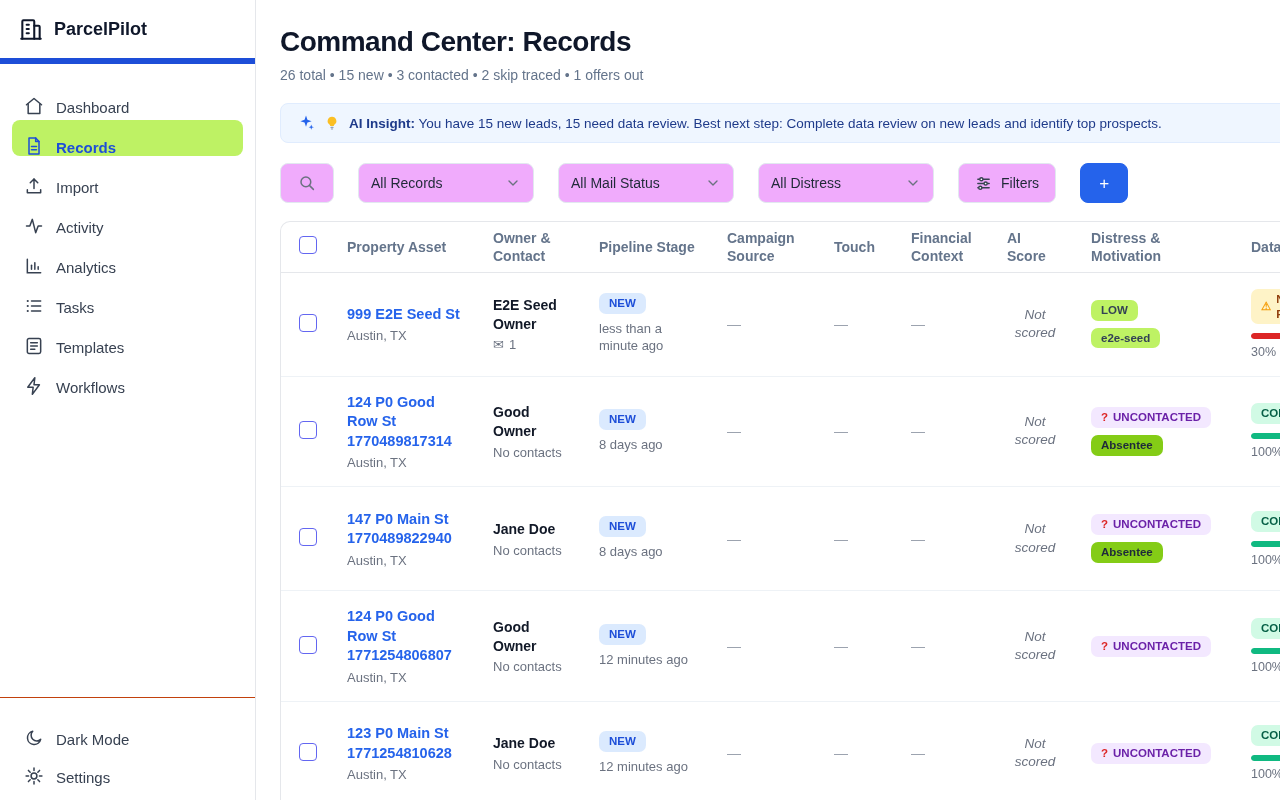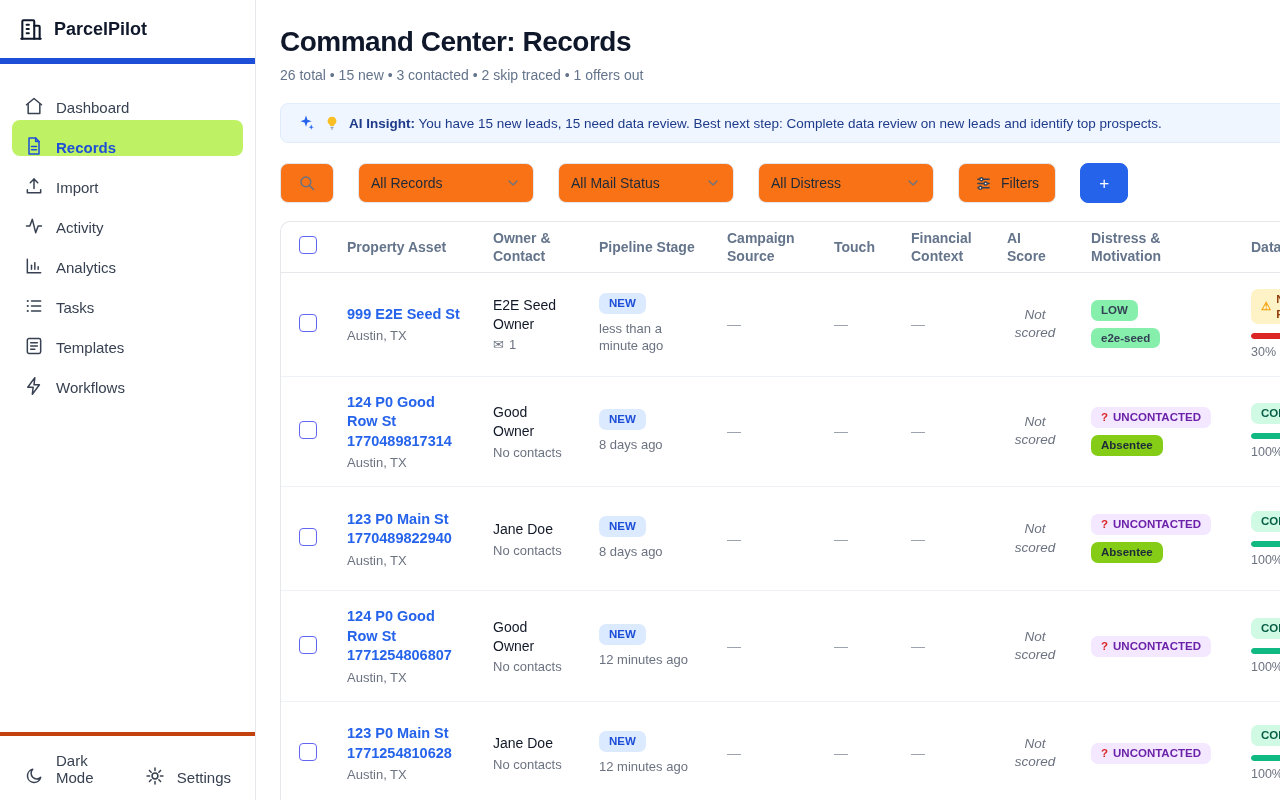--- a/index.html
+++ b/index.html
@@ -10,36 +10,36 @@
   .sidebar { position:fixed; left:0; top:0; bottom:0; width:256px; background:#fff;
     border-right:1px solid #e5e7eb; display:flex; flex-direction:column; }
   .side-header { height:64px; display:flex; align-items:center; gap:10px; padding:0 18px;
     border-bottom:6px solid #1d4ed8; flex:0 0 auto; }
   .logo-text { font-size:18px; font-weight:700; color:#0f172a; }
   .nav { flex:1 1 auto; padding:16px 12px; display:flex; flex-direction:column; gap:4px; }
   .nav-item { display:flex; align-items:flex-end; gap:12px; height:36px; padding:0 12px;
     border-radius:8px; color:#374151; font-size:15px; font-weight:500; cursor:pointer; }
   .nav-item svg { flex:0 0 auto; }
   .nav-item.active { background:#bef264; color:#1d4ed8; font-weight:600; }
-  .side-footer { flex:0 0 auto; border-top:4px solid #c2410c; padding:12px 12px 14px;
-    display:flex; }
+  .side-footer { flex:0 0 auto; border-top:1px solid #c2410c; padding:12px 12px 14px;
+    display:flex; flex-direction:column; }
   .side-footer .nav-item { height:38px; }
 
   
   .main { margin-left:256px; width:1144px; padding:26px 0 0 24px; }
   .page-title { font-size:28px; font-weight:800; color:#0f172a; letter-spacing:-0.5px; }
   .summary { margin-top:9px; font-size:14px; color:#64748b; }
 
   .insight { margin-top:20px; height:40px; width:1120px; display:flex; align-items:center;
     gap:9px; padding:0 16px; background:#eff6ff; border:1px solid #e0ecfe; border-radius:8px;
     color:#1e3a8a; font-size:13.5px; }
   .insight b { font-weight:700; }
 
   .toolbar { margin-top:20px; display:flex; align-items:center; gap:24px; width:1300px; }
-  .btn, .select { height:40px; background:#f97316; border:1px solid #e2e8f0; border-radius:8px;
+  .btn, .select { height:40px; background:#f0abfc; border:1px solid #e2e8f0; border-radius:8px;
     display:flex; align-items:center; font-size:14px; color:#1f2937; cursor:pointer; }
   .btn-search { width:54px; justify-content:center; }
   .select { width:176px; justify-content:space-between; padding:0 12px; flex:0 0 auto; }
   .btn-filters { padding:0 16px; gap:9px; font-weight:500; }
   .btn-ai { padding:0 14px; gap:9px; font-weight:500; }
   .btn-new { background:#2563eb; border:1px solid #2563eb; color:#fff; padding:0 18px; gap:8px;
     font-weight:500; white-space:nowrap; font-size:14.5px; flex:0 0 auto; }
   .plus { font-size:17px; font-weight:500; line-height:1; }
 
   
@@ -50,26 +50,26 @@
     color:#64748b; font-size:14px; font-weight:600; line-height:1.3;
     border-bottom:1px solid #e5e7eb; }
   td { height:104px; padding:16px 14px; vertical-align:middle;
     border-bottom:1px solid #eef2f6; font-size:14px; }
   .c-check { padding-left:18px; }
   .checkbox { display:inline-block; width:18px; height:18px; border:1.5px solid #6366f1;
     border-radius:4px; background:#fff; cursor:pointer; }
   .prop-link { display:block; color:#2563eb; font-weight:700; font-size:14.5px;
     line-height:1.35; text-decoration:none; cursor:pointer; }
   .prop-loc { margin-top:4px; color:#6b7280; font-size:13px; }
-  .owner-name { color:#111827; font-weight:400; font-size:14px; line-height:1.35; }
+  .owner-name { color:#111827; font-weight:700; font-size:14px; line-height:1.35; }
   .owner-sub { margin-top:4px; color:#6b7280; font-size:13px; display:flex; align-items:center; gap:5px; }
   .badge { display:inline-flex; align-items:center; gap:5px; padding:3px 10px; border-radius:7px;
     font-size:11.5px; font-weight:700; line-height:1.3; }
   .b-new { background:#dbeafe; color:#1d4ed8; }
-  .b-gray { background:#86efac; color:#334155; }
+  .b-gray { background:#bef264; color:#334155; }
   .b-dark { background:#84cc16; color:#1e293b; }
   .b-purple { background:#f3e8ff; color:#6b21a8; }
   .b-green { background:#d1fae5; color:#065f46; white-space:nowrap; }
   .b-amber { background:#fef3c7; color:#92400e; }
   .q-ic { color:#dc2626; font-weight:800; }
   .w-ic { color:#f59e0b; }
   .stage-time { margin-top:6px; color:#6b7280; font-size:13px; line-height:1.35; }
   .c-dash { color:#9ca3af; }
   .c-score { color:#6b7280; font-size:13.5px; text-align:center; line-height:1.35;font-style:italic; }
   .stack { display:flex; flex-direction:column; align-items:flex-start; gap:7px; }
@@ -366,21 +366,21 @@
             <div class="track">
                 <div class="fill fill-green" style="width: 100%;"></div>
               </div>
             <div class="q-label">100% complete</div>
           </td>
         </tr>
 
         <tr>
           <td class="c-check"><span class="checkbox"></span></td>
           <td>
-            <a class="prop-link">123 P0 Main St 1770489822940</a>
+            <a class="prop-link">147 P0 Main St 1770489822940</a>
             <div class="prop-loc">Austin, TX</div>
           </td>
           <td>
             <div class="owner-name">Jane Doe</div>
             <div class="owner-sub">No contacts</div>
           </td>
           <td>
             <span class="badge b-new">NEW</span>
             <div class="stage-time">8 days ago</div>
           </td>

